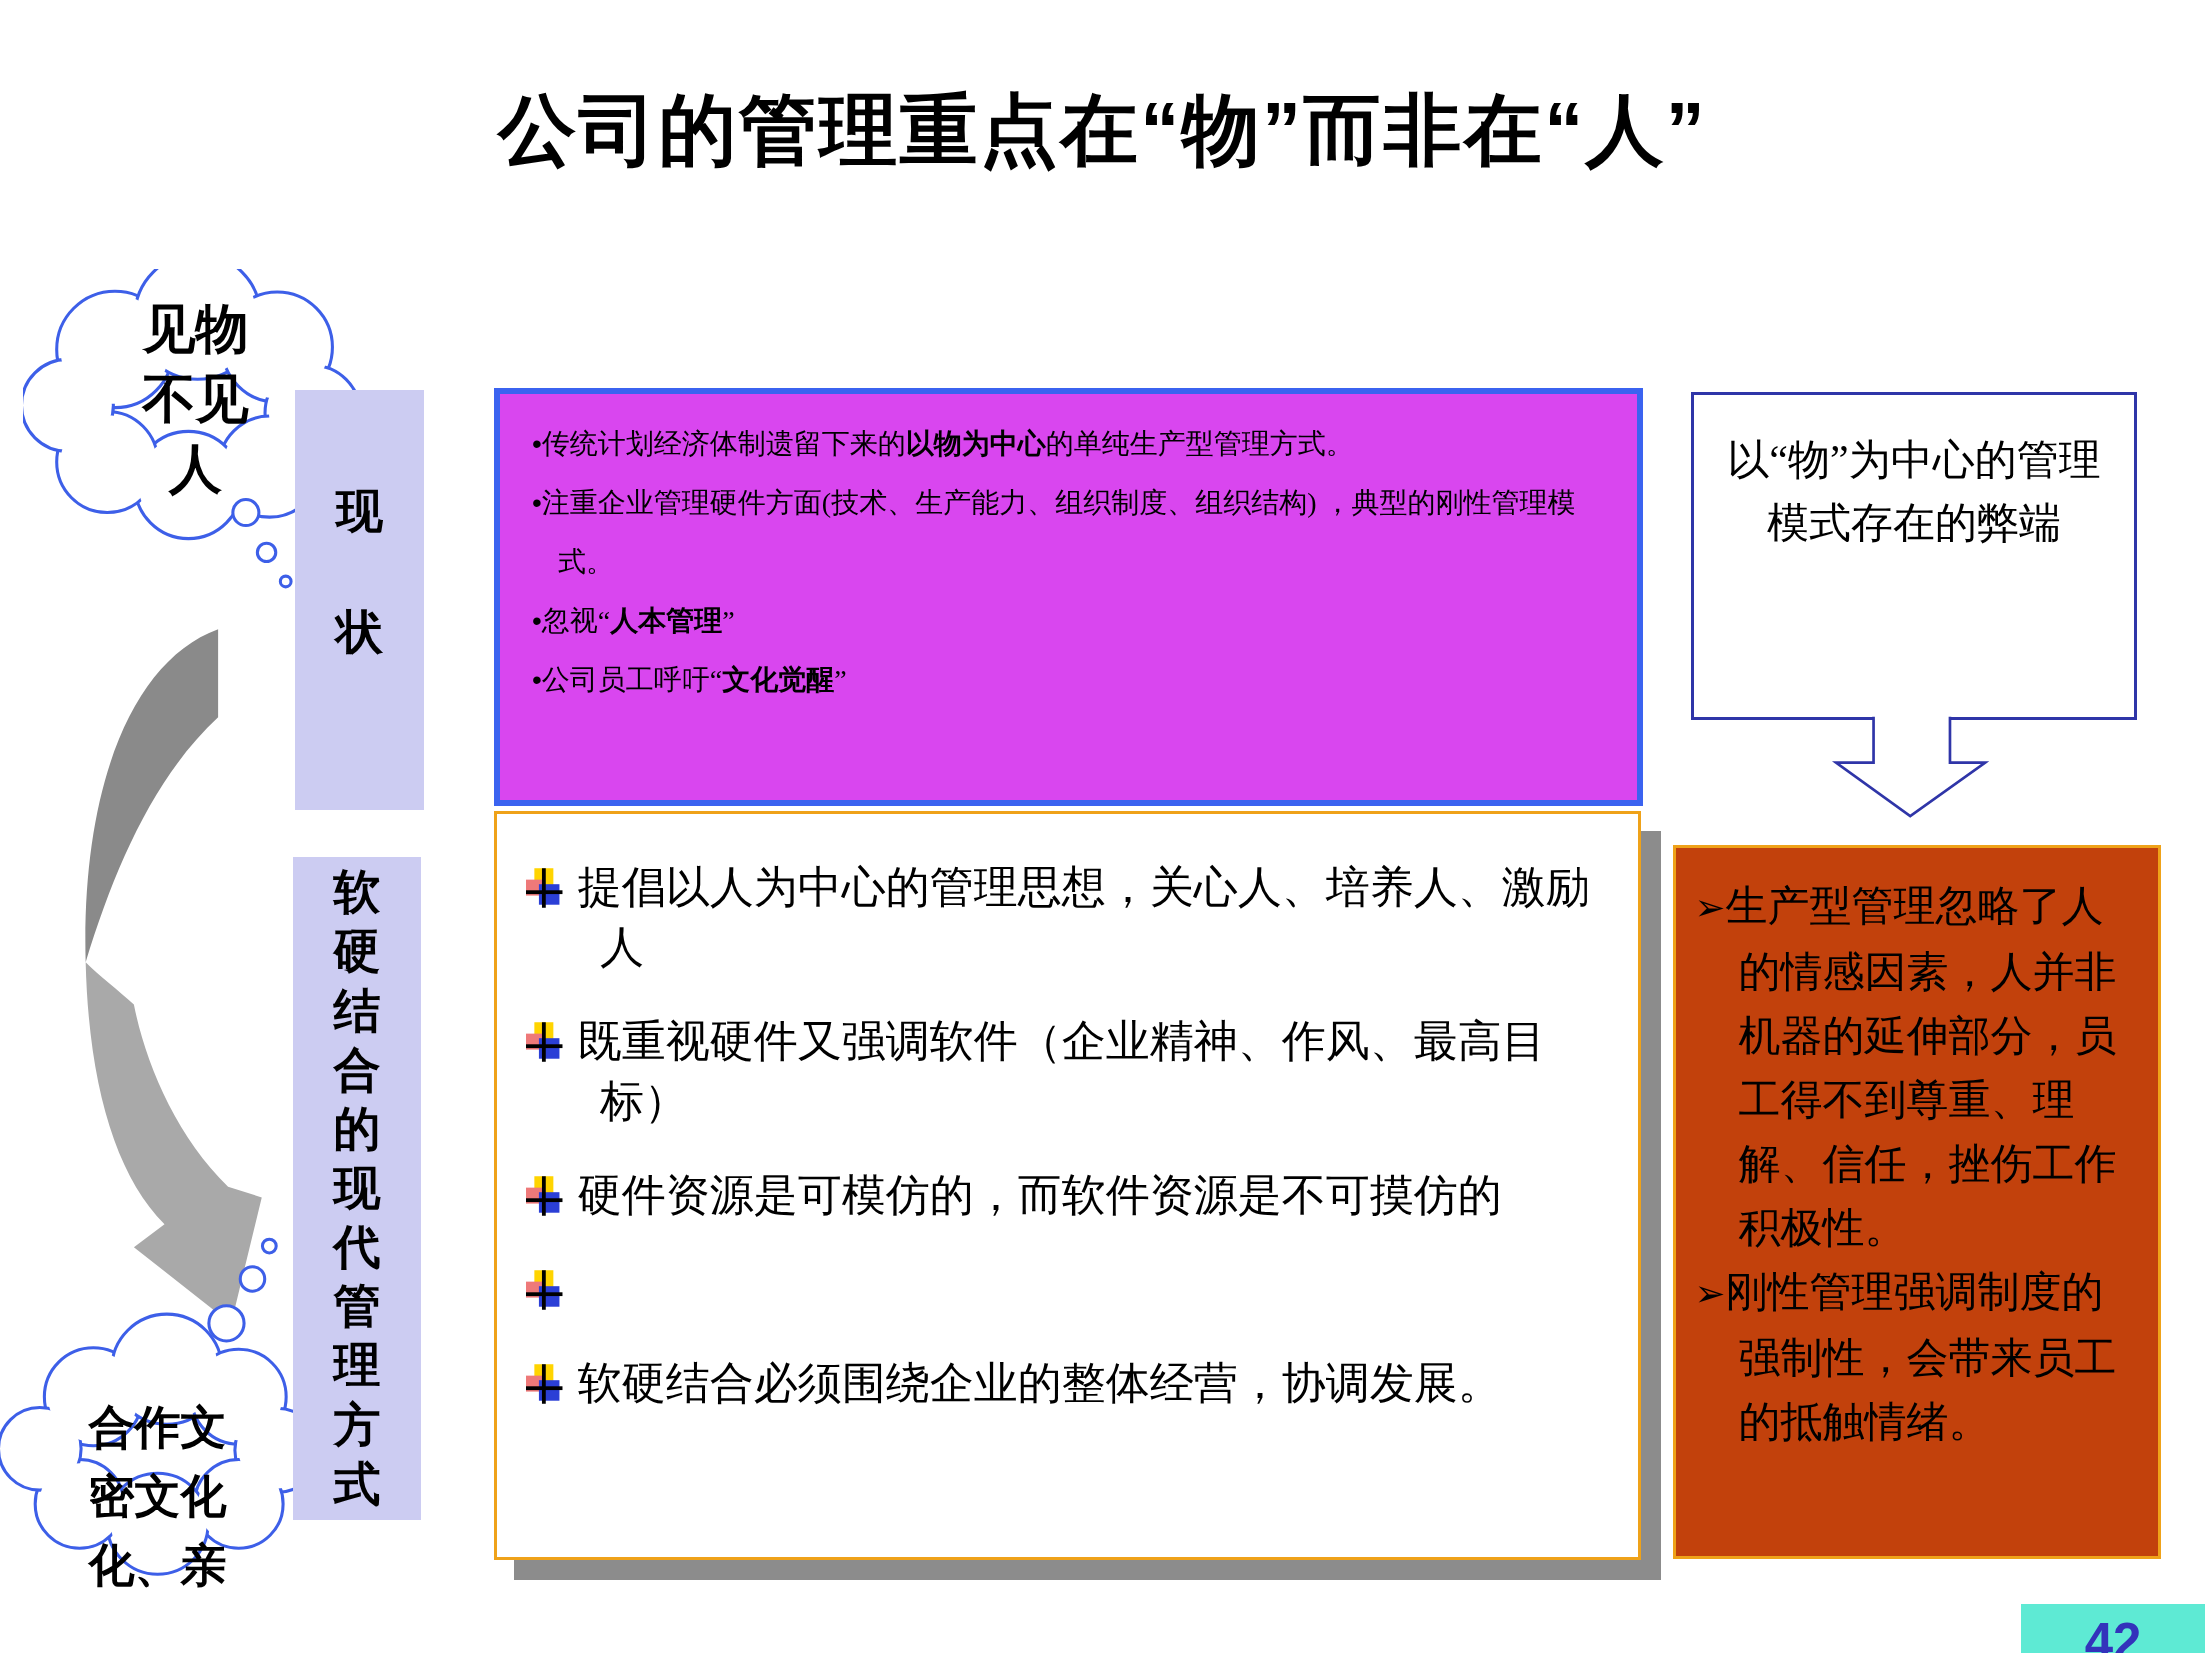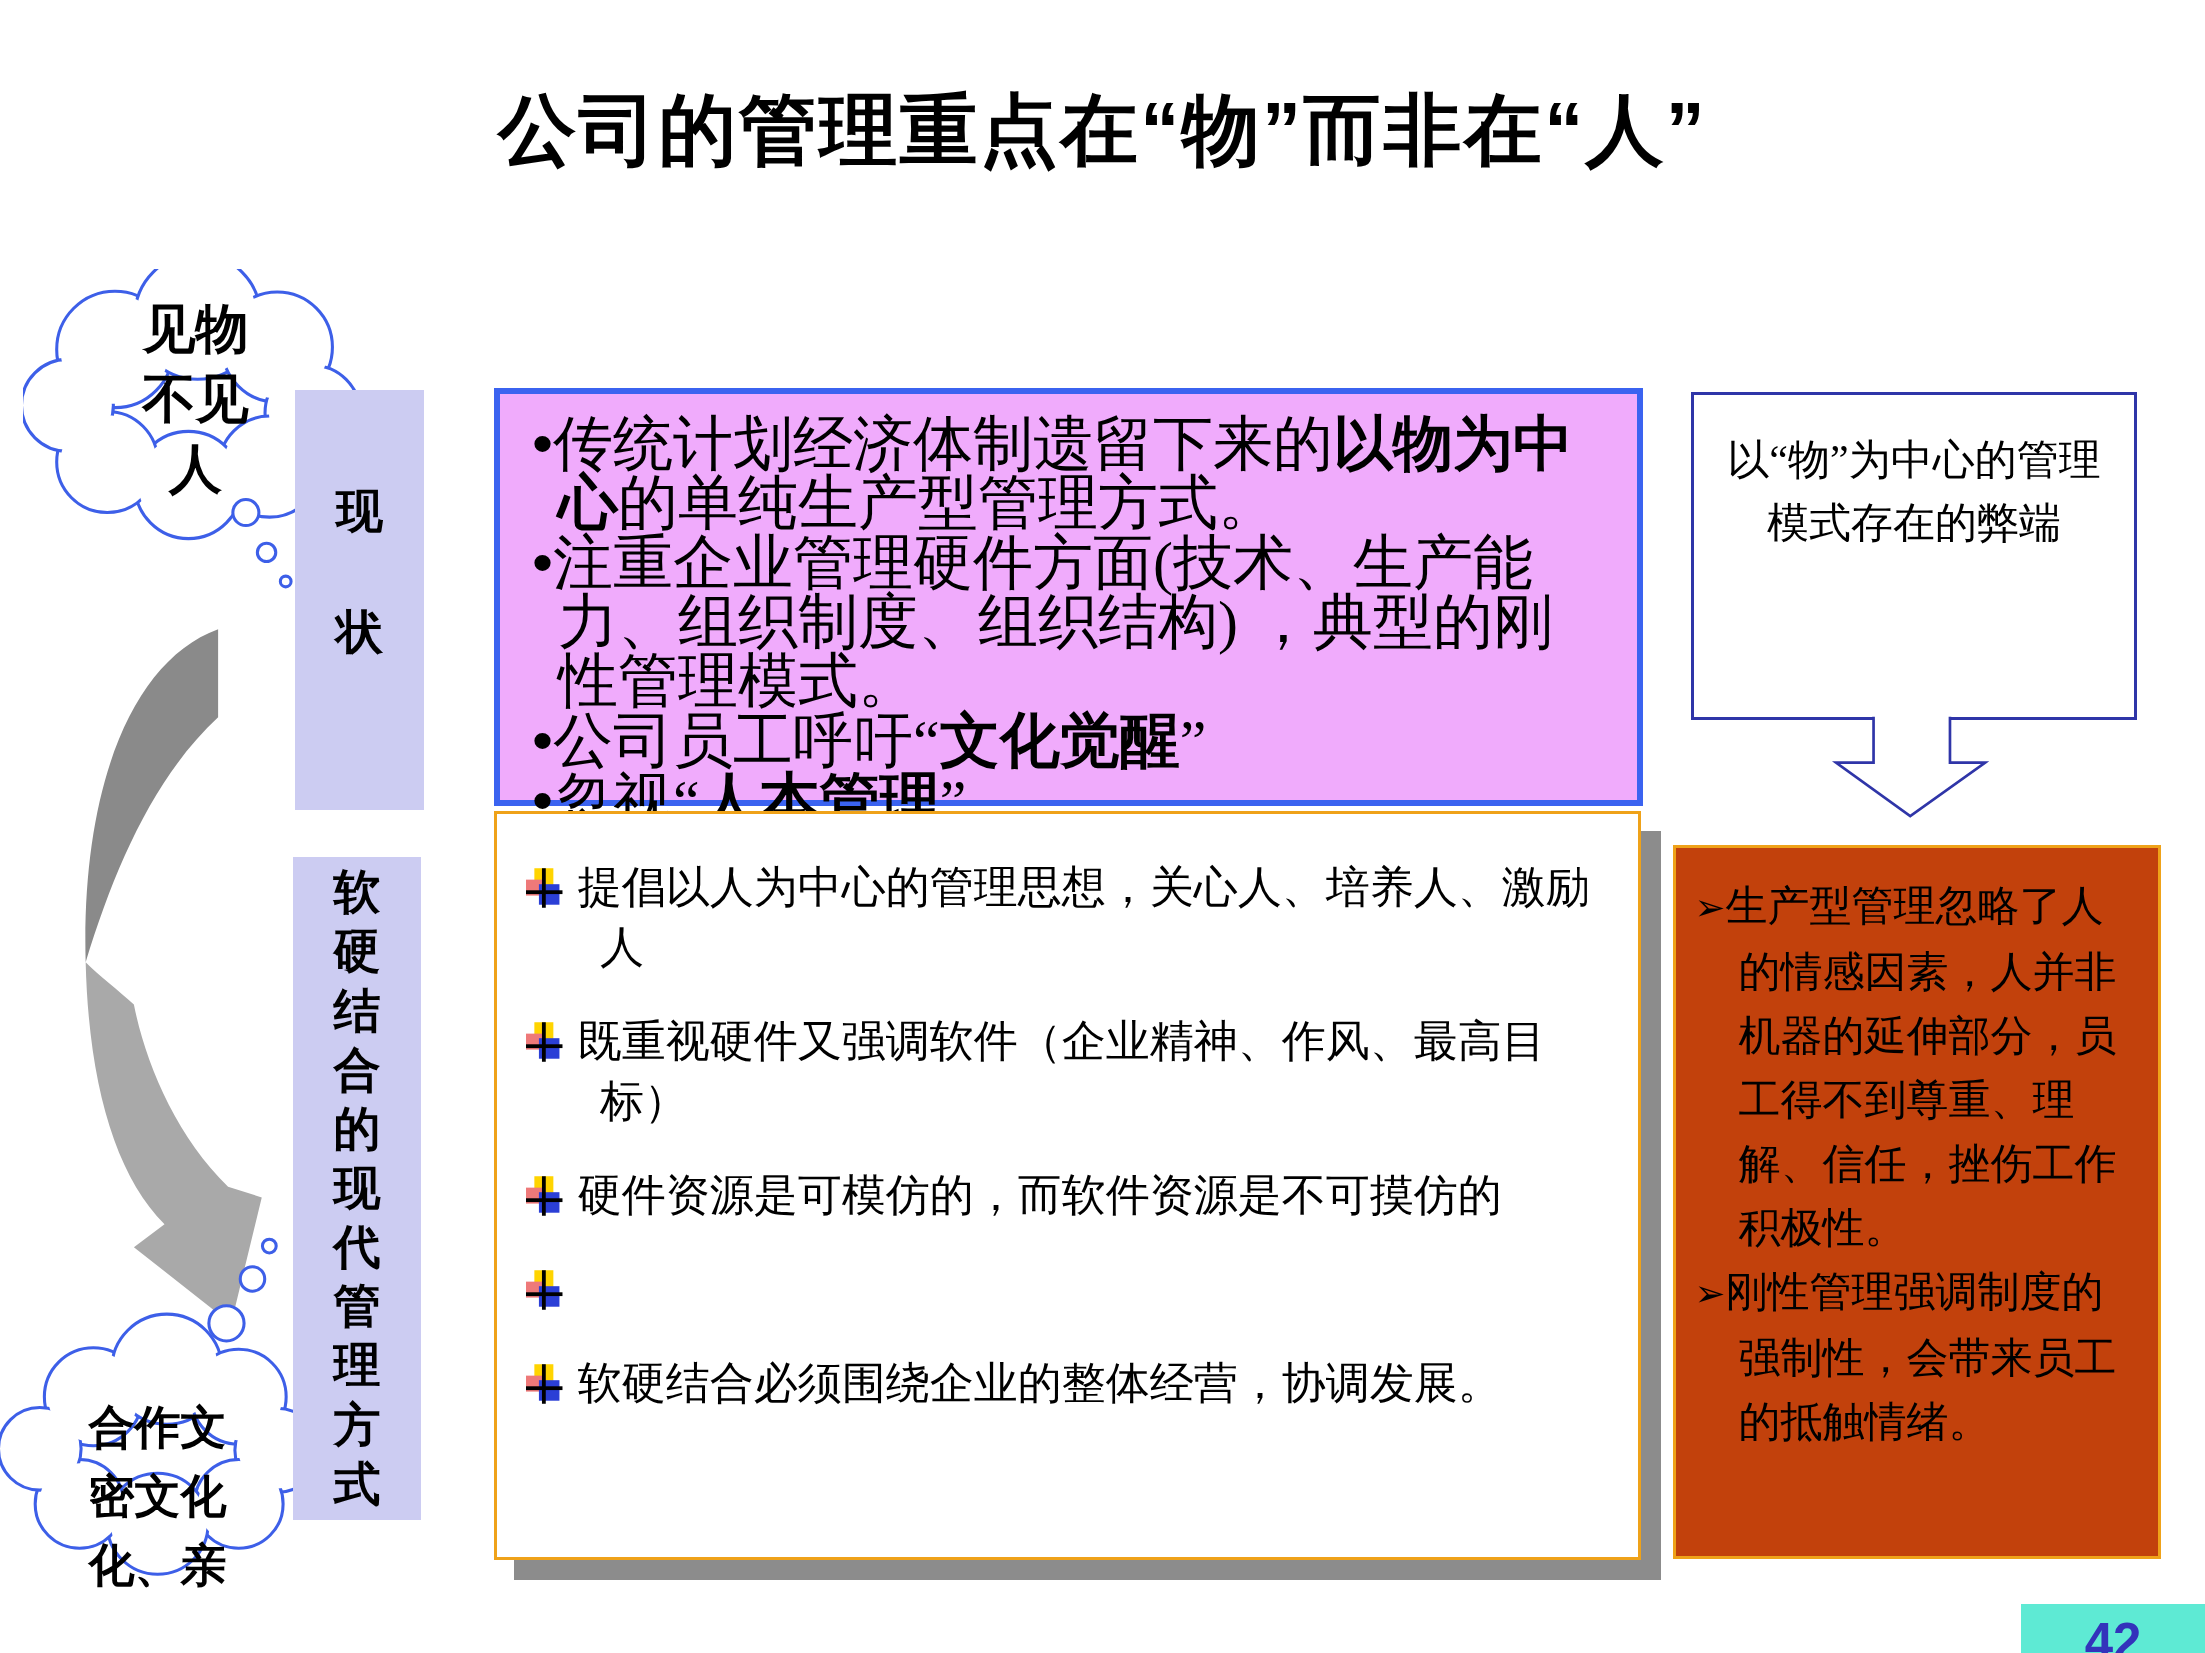--- a/index.html
+++ b/index.html
@@ -14,22 +14,22 @@
     font-weight:bold;font-size:78px;letter-spacing:2.3px;color:#000;
   }
   
   .vbar{position:absolute;background:#CCCCF2;display:flex;flex-direction:column;align-items:center;}
   .vbar.current{left:295px;top:366px;width:129px;height:420px;padding-top:98px;box-sizing:border-box;gap:74px;}
   .vbar.modern{left:293px;top:833px;width:128px;height:663px;justify-content:space-between;padding:12.3px 0;box-sizing:border-box;}
   .vbar span{font-size:47px;font-weight:bold;line-height:1;}
   
   .status-box{
     position:absolute;left:494px;top:364px;width:1149px;height:418px;box-sizing:border-box;
-    border:6.9px solid #3B63F0;background:#f0abfc;padding:20px 27.6px 0 32px;
-    font-size:60px;line-height:59px;
+    border:6.9px solid #3B63F0;background:#d946ef;padding:20px 27.6px 0 32px;
+    font-size:28px;line-height:59px;
   }
   .bitem{padding-left:26px;text-indent:-26px;}
   .bdot{font-family:"Liberation Sans",sans-serif;}
   
   .drawback-box{
     position:absolute;left:1691px;top:368px;width:446px;height:328px;box-sizing:border-box;
     border:3.1px solid #2F35A8;background:#fff;text-align:center;
     padding:34px 20px 0 20px;font-size:42px;line-height:63px;
   }
   
@@ -160,22 +160,22 @@
     <span>代</span>
     <span>管</span>
     <span>理</span>
     <span>方</span>
     <span>式</span>
   </div>
 
   <div class="status-box">
     <div class="bitem"><span class="bdot">•</span><span>传统计划经济体制遗留下来的<b>以物为中心</b>的单纯生产型管理方式。</span></div>
     <div class="bitem"><span class="bdot">•</span><span>注重企业管理硬件方面(技术、生产能力、组织制度、组织结构) ，典型的刚性管理模式。</span></div>
+    <div class="bitem"><span class="bdot">•</span><span>忽视“<b>人本管理</b>”</span></div>
     <div class="bitem"><span class="bdot">•</span><span>公司员工呼吁“<b>文化觉醒</b>”</span></div>
-    <div class="bitem"><span class="bdot">•</span><span>忽视“<b>人本管理</b>”</span></div>
   </div>
 
   <div class="drawback-box">
     <span>以“物”为中心的管理模式存在的弊端</span>
   </div>
 
   <svg class="down-arrow" width="162" height="115" viewBox="0 0 212 150">
     <path d="M 57 10 L 57 70 L 8 70 L 105 140 L 203 70 L 157 70 L 157 10" fill="#ffffff" stroke="#2F35A8" stroke-width="3.5" stroke-linejoin="miter"></path>
   </svg>
 

